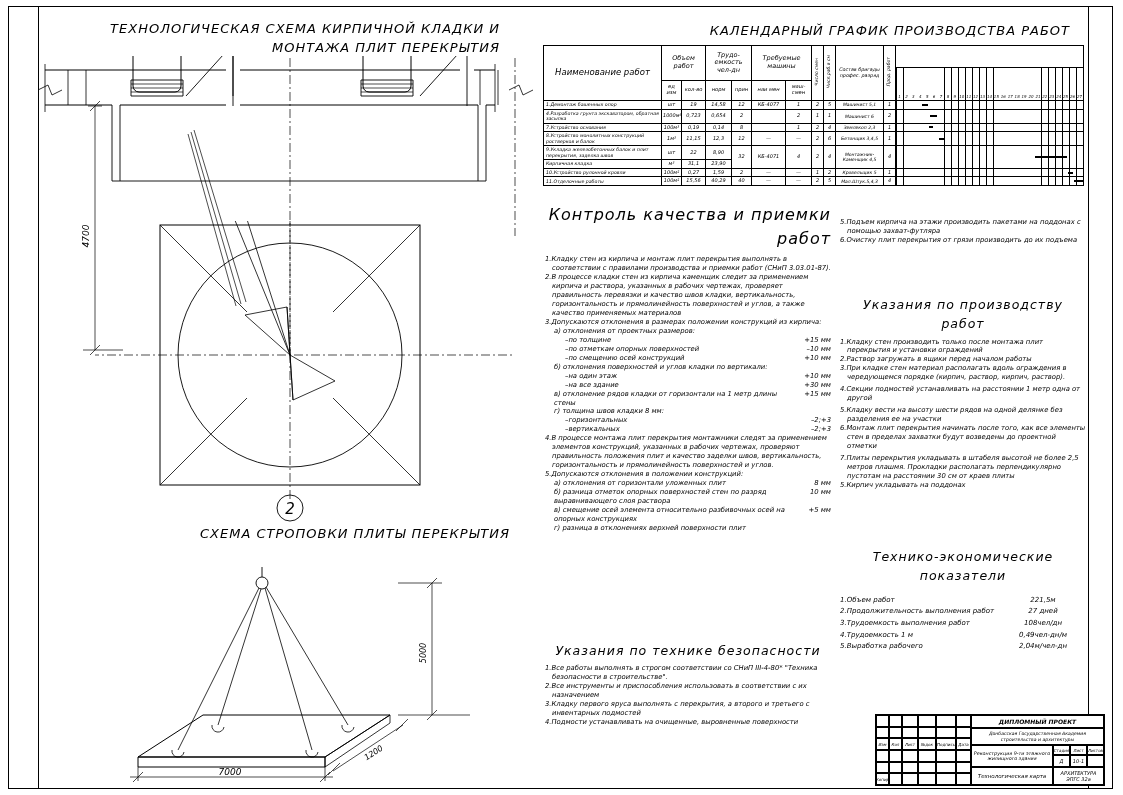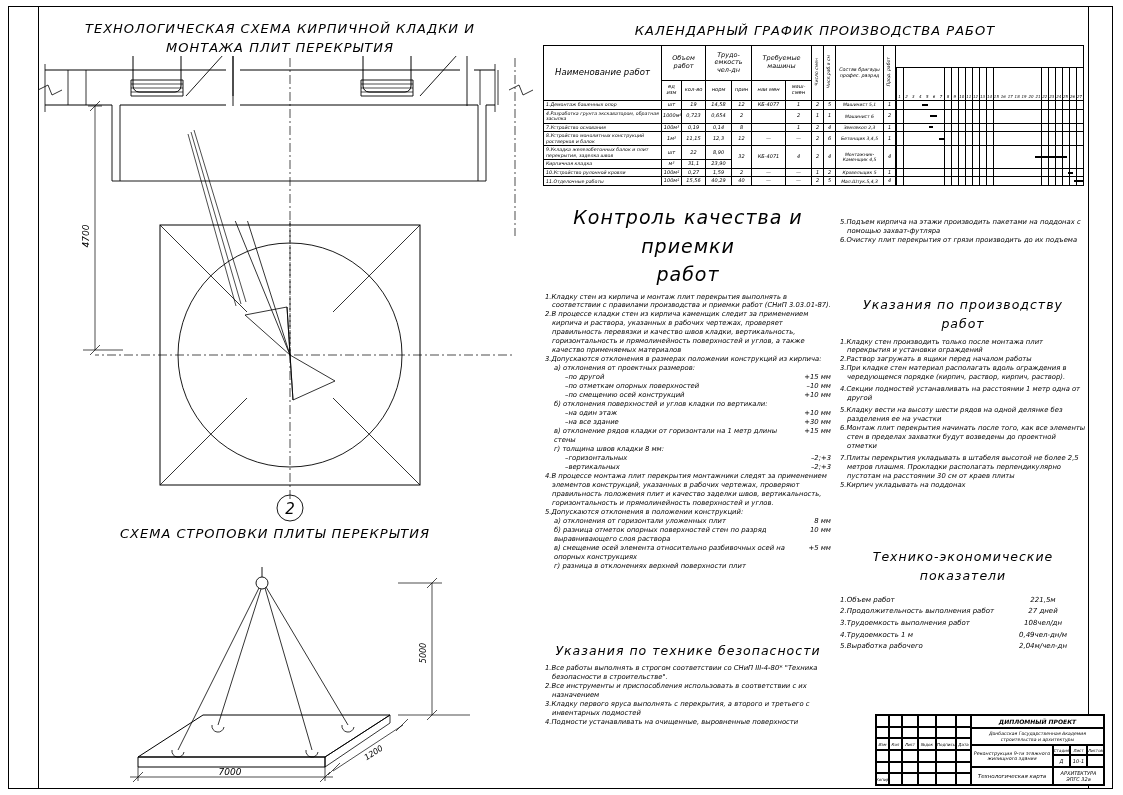--- a/index.html
+++ b/index.html
@@ -4,22 +4,22 @@
 <style>
   *{box-sizing:border-box;margin:0;padding:0}
   html,body{background:#e8e8e8}
   .page{position:relative;width:1123px;height:795px;background:#fff;overflow:hidden;
         font-family:"DejaVu Sans","Liberation Sans",sans-serif;font-style:italic;color:#000}
   .abs{position:absolute}
   
   .frame-outer{position:absolute;left:8px;top:6px;width:1105px;height:783px;border:1px solid #000}
   .vline{position:absolute;top:6px;bottom:6px;width:1px;background:#000}
   
-  .big-title{font-size:13px;letter-spacing:1px;text-align:center;line-height:1.45;white-space:nowrap}
-  .sec-title{font-size:19px;letter-spacing:1px;text-align:center;line-height:1.5}
+  .big-title{font-size:13px;letter-spacing:1px;text-align:right;line-height:1.45;white-space:nowrap}
+  .sec-title{font-size:16px;letter-spacing:1px;text-align:right;line-height:1.5}
   .sec-title2{font-size:12.5px;letter-spacing:1px;text-align:center;line-height:1.5}
   
   .txt{font-size:6.8px;line-height:1.32}
   .line .t{display:block;text-indent:-7px;padding-left:7px}
   .line.kv{display:flex}
   .line.kv .t{flex:1 1 auto;text-indent:0;padding-left:0}
   .line.kv .v{flex:0 0 auto;padding-left:4px;white-space:nowrap}
   .line.ind1{margin-left:9px}
   .line.ind2{margin-left:20px}
   .line.gap{margin-top:3px}
@@ -414,21 +414,21 @@
           <span class="t">3.Допускаются отклонения в размерах положении конструкций из кирпича:</span>
           <span class="v"></span>
         </div>
 
         <div class="line ind1">
           <span class="t">а) отклонения от проектных размеров:</span>
           <span class="v"></span>
         </div>
 
         <div class="line kv ind2">
-          <span class="t">–по другой</span>
+          <span class="t">–по толщине</span>
           <span class="v">+15 мм</span>
         </div>
 
         <div class="line kv ind2">
           <span class="t">–по отметкам опорных поверхностей</span>
           <span class="v">–10 мм</span>
         </div>
 
         <div class="line kv ind2">
           <span class="t">–по смещению осей конструкций</span>

